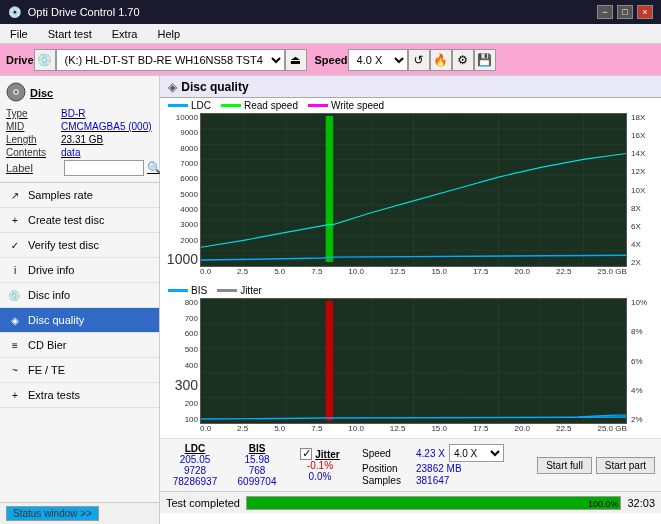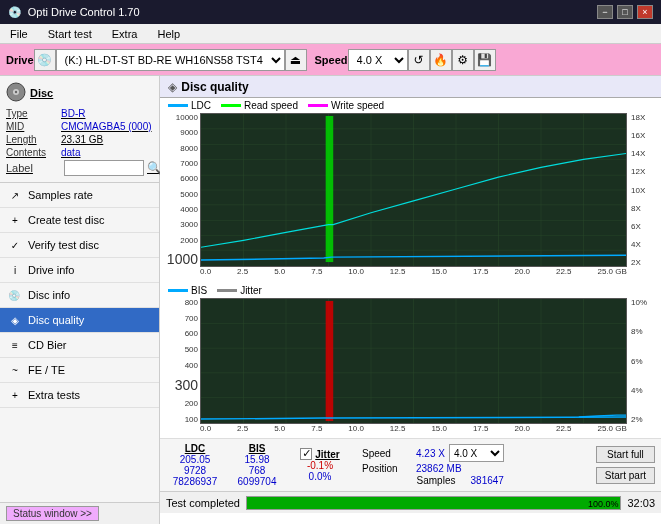--- a/index.html
+++ b/index.html
@@ -116,21 +116,21 @@
       border-top: 1px solid #ccc;
       padding: 3px 6px;
       background: #f0f0f0;
       display: flex;
       align-items: center;
       gap: 6px;
       font-size: 10px;
     }
     .status-btn {
       border: 1px solid #999;
-      background: #f0abfc;
+      background: #0ea5e9;
       padding: 1px 6px;
       cursor: pointer;
       font-size: 10px;
       color: #333;
     }
     
     
     .content-area {
       flex: 1;
       display: flex;
@@ -495,27 +495,27 @@
           <span style="min-width:50px;">Speed</span>
           <span style="color:#0000cc;">4.23 X</span>
           <select style="font-size:10px;height:18px;width:55px;border:1px solid #999;background:white;">
             <option>4.0 X</option>
           </select>
         </div>
         <div style="display:flex;gap:4px;align-items:center;">
           <span style="min-width:50px;">Position</span>
           <span style="color:#0000cc;">23862 MB</span>
         </div>
-        <div style="display:flex;gap:4px;align-items:center;justify-content:flex-end;">
+        <div style="display:flex;gap:4px;align-items:center;">
           <span style="min-width:50px;">Samples</span>
           <span style="color:#0000cc;">381647</span>
         </div>
       </div>
 
-      <div style="display:flex;flex-direction:column;gap:4px;margin-left:auto;">
+      <div style="display:flex;flex-direction:row;gap:4px;margin-left:auto;">
         <button class="action-btn">Start full</button>
         <button class="action-btn">Start part</button>
       </div>
 
     </div>
 
 
     <div style="display:flex; align-items:center; padding: 2px 6px; background:#f0f0f0; border-top:1px solid #ccc; height:22px; gap:6px; flex-shrink:0;">
       <span>Test completed</span>
       <div style="flex:1; height:14px; background:#ddd; border:1px solid #999; position:relative;">

